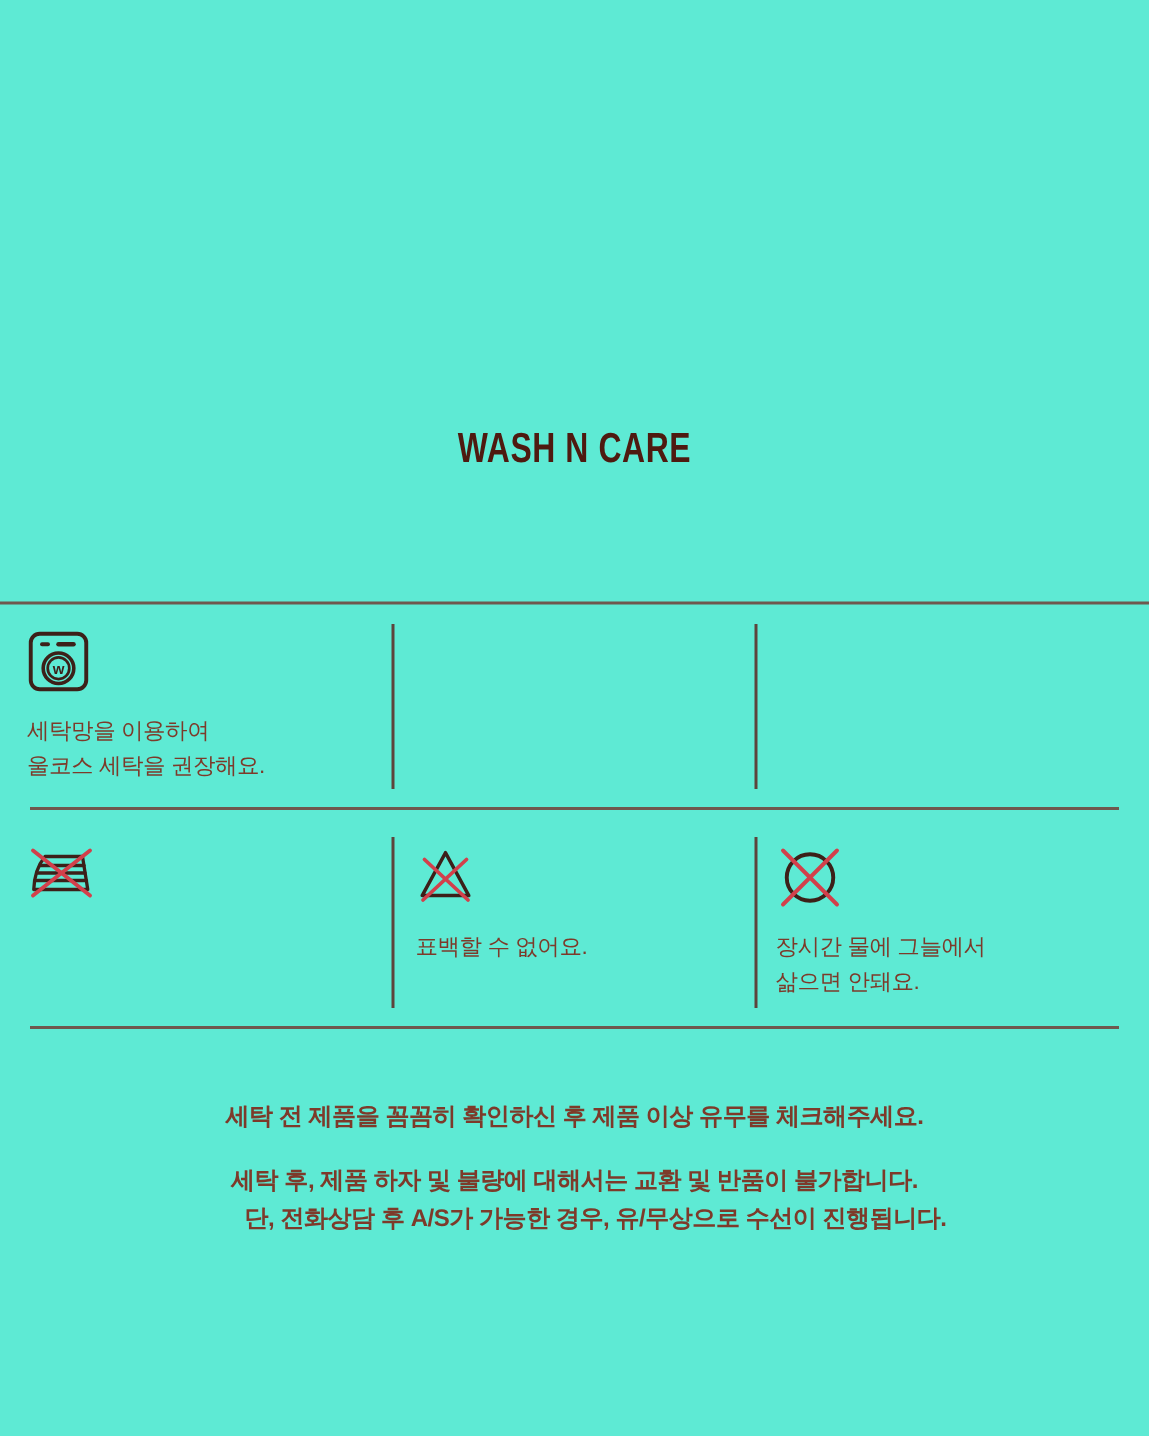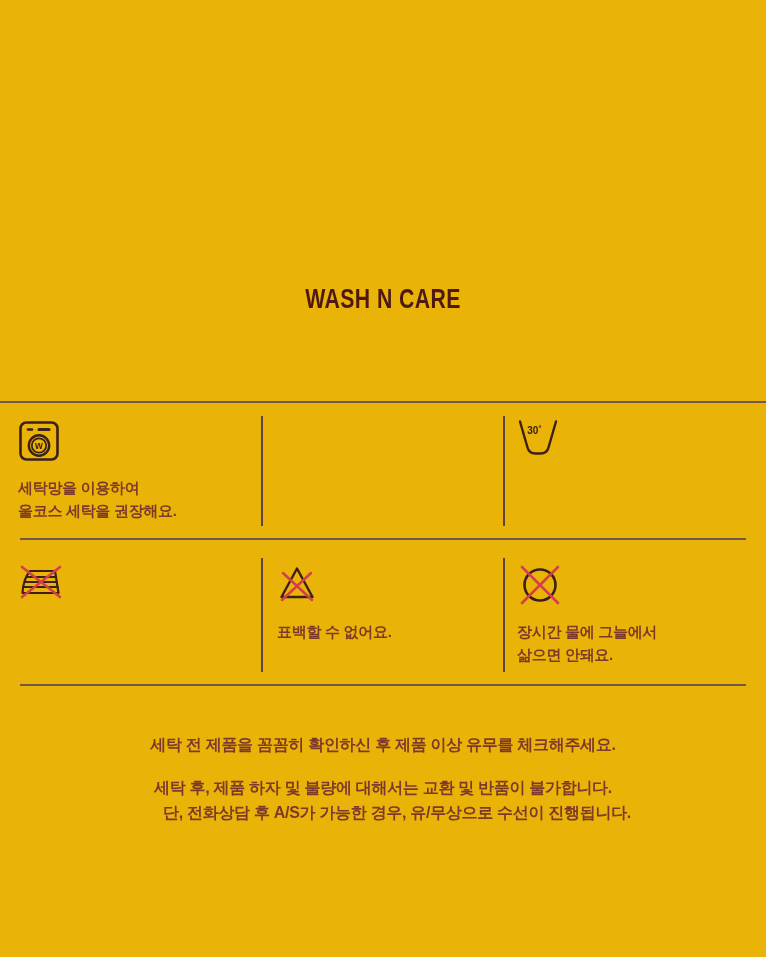--- a/index.html
+++ b/index.html
@@ -1,18 +1,18 @@
 <!DOCTYPE html>
 <html><head>
 <meta charset="utf-8">
 <style>
   html,body { margin:0; padding:0; background:#f8f6eb; }
   .canvas {
     position:relative; width:766px; height:957px; overflow:hidden;
-    background:#eab308;
+    background:#5eead4;
     font-family:"Liberation Sans","DejaVu Sans",sans-serif;
   }
   .title {
     position:absolute; left:0; right:0; top:283px; margin:0;
     text-align:center; font-size:28px; font-weight:700;
     color:#4e1a10; letter-spacing:0.5px;
     transform:scaleX(0.76);
   }
   .hr { position:absolute; height:2px; background:#6f584e; }
   .hr-top { left:0; top:401px; width:766px; }
@@ -26,21 +26,21 @@
   .cell { position:absolute; width:235px; }
   .row1 { top:420px; }
   .row2 { top:564px; }
   .col1 { left:18px; }
   .col2 { left:277px; }
   .col3 { left:517px; }
   .icon-wrap { height:44px; }
   .icon-wrap svg { display:block; }
   .caption { margin-top:12px; }
   .cap-line {
-    font-size:15px; line-height:23px; font-weight:700;
+    font-size:15px; line-height:23px; font-weight:400;
     color:#7d3a2a; letter-spacing:-0.3px; white-space:nowrap;
   }
   .notes-line {
     position:absolute; left:0; right:0; text-align:center;
     font-size:16px; line-height:23px; font-weight:700;
     color:#7d3a2a; letter-spacing:-0.3px;
   }
   .note-1 { top:733px; }
   .note-2 { top:776px; }
   .note-3 { top:801px;margin-left:28px; }
@@ -72,26 +72,20 @@
       </svg>
     </div>
     <div class="caption">
       <div class="cap-line">세탁망을 이용하여</div>
       <div class="cap-line">울코스 세탁을 권장해요.</div>
     </div>
   </div>
 
 
   <div class="cell row1 col3">
-    <div class="icon-wrap">
-      <svg width="42" height="38" viewBox="0 0 42 38" fill="none" stroke="#3c2019">
-        <path d="M3,1.5 L10.5,27.5 Q12,33.5 18.5,33.5 L23.5,33.5 Q30,33.5 31.5,27.5 L39,1.5" stroke-width="2.4" stroke-linecap="round" stroke-linejoin="round"></path>
-        <text x="17.5" y="14" text-anchor="middle" font-size="10" font-weight="bold" fill="#3c2019" stroke="none" font-family="Liberation Sans, sans-serif">30˚</text>
-      </svg>
-    </div>
   </div>
 
   <div class="cell row2 col1">
     <div class="icon-wrap">
       <svg width="46" height="40" viewBox="0 0 46 40" fill="none">
         <g stroke="#3c2019" stroke-width="2.2" stroke-linejoin="round" stroke-linecap="round">
           <path d="M12,7 L37,7 L40.5,29 L4.5,29 Q5,15.5 12,7 Z"></path>
           <line x1="9" y1="13" x2="38" y2="13"></line>
           <line x1="7" y1="18" x2="38.7" y2="18"></line>
           <line x1="5.8" y1="23" x2="39.6" y2="23"></line>

